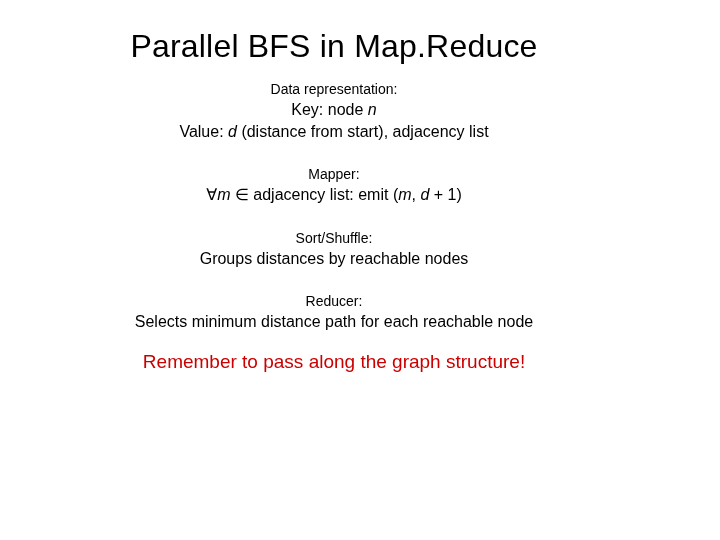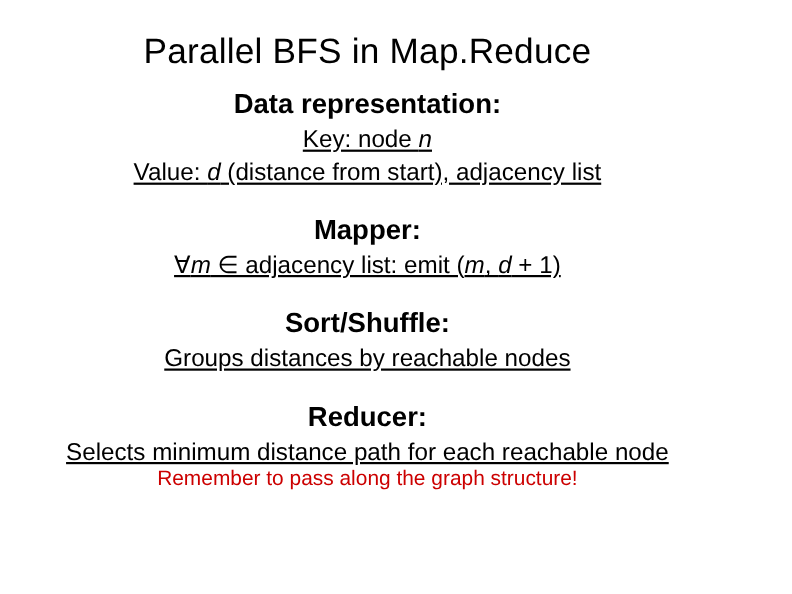--- a/index.html
+++ b/index.html
@@ -18,37 +18,37 @@
     padding: 18px 40px 0 40px;
     text-align: center;
   }
   .title {
     font-size: 32px;
     font-weight: 400;
     margin: 10px 0 16px 0;
     letter-spacing: 0.2px;
   }
   .section-heading {
-    font-size: 25px;
-    font-weight: 700;
+    font-size: 14px;
+    font-weight: 400;
     margin: 10px 0 2px 0;
   }
   .body-line {
-    font-size: 22px;
+    font-size: 16px;
     font-weight: 400;
     line-height: 1.35;
-    text-decoration: underline;
   }
   .body-line .it {
     font-style: italic;
   }
   .gap-md { height: 14px; }
   .footer-note {
     font-size: 19px;
     color: #cc0000;
+    margin-top: 18px;
   }
 </style>
 </head>
 <body>
 
 <div class="slide">
 
   <div class="title">Parallel BFS in Map.Reduce</div>
 
   <div class="section-heading">Data representation:</div>

